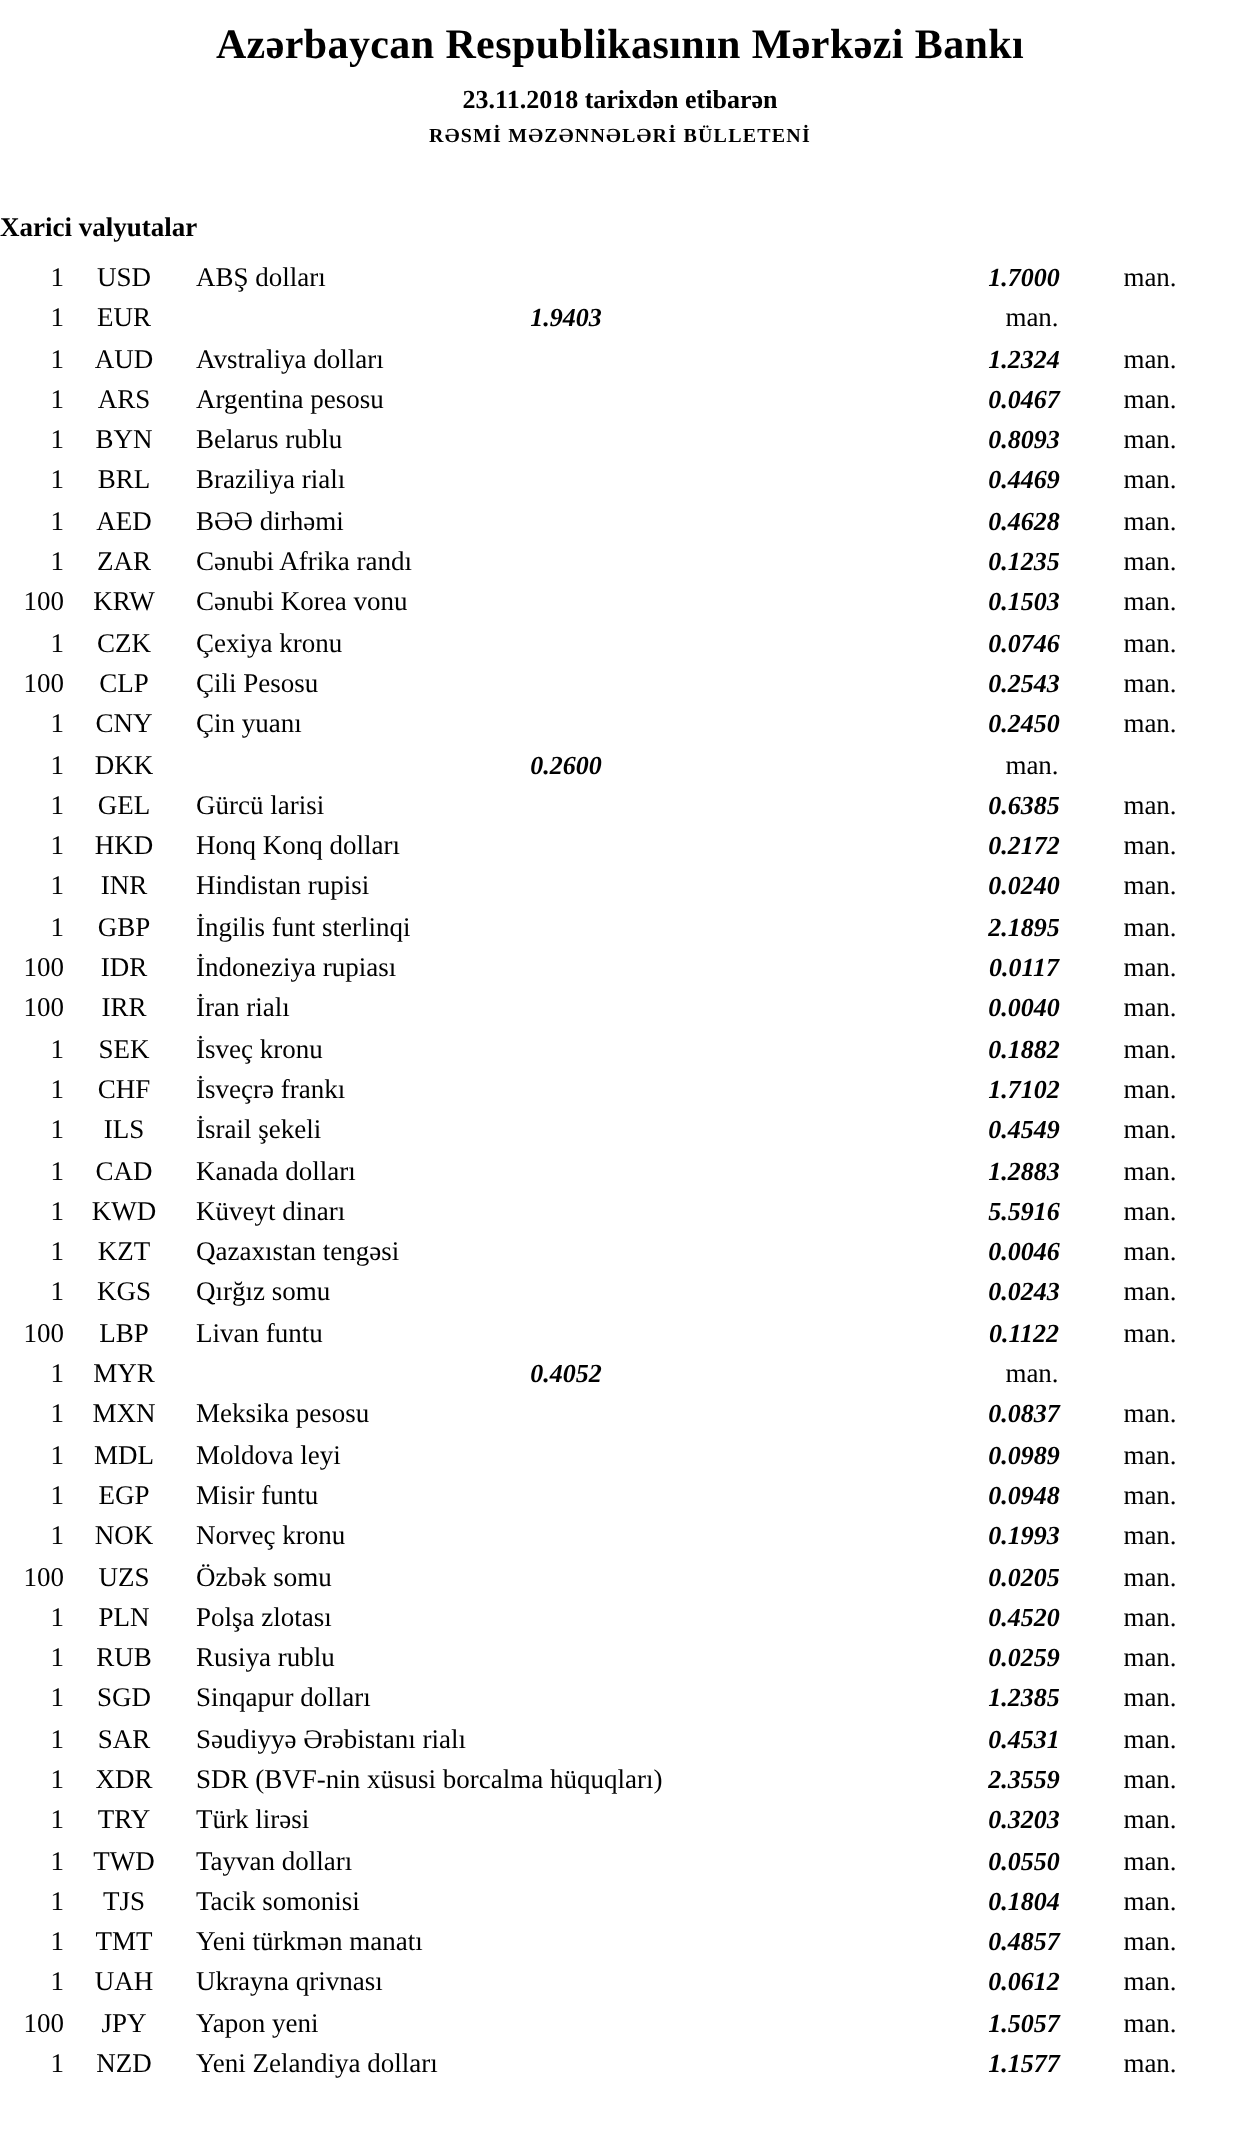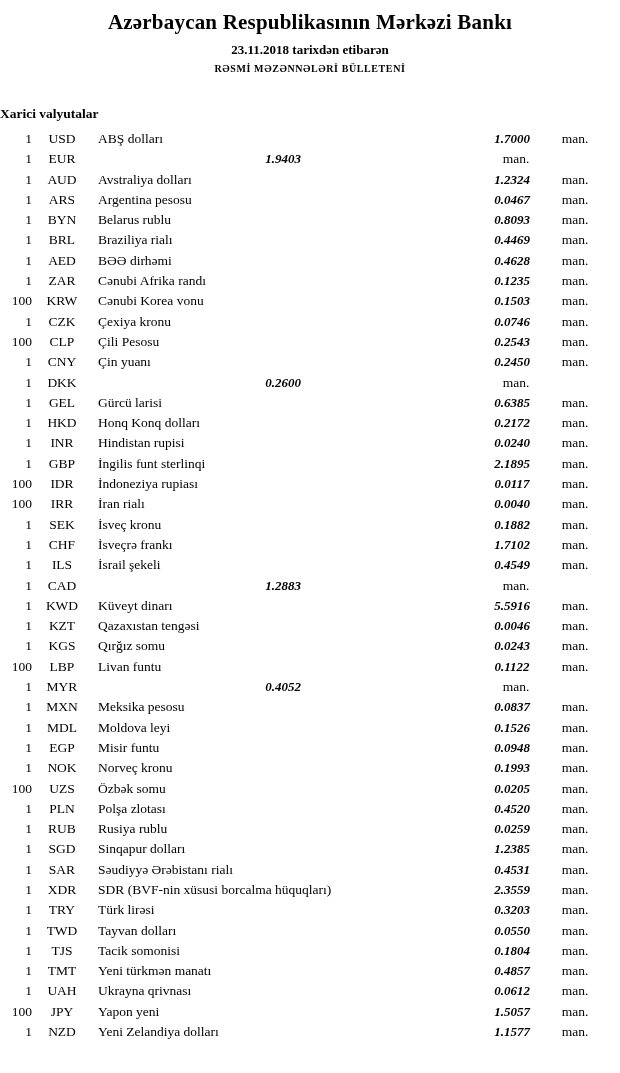--- a/index.html
+++ b/index.html
@@ -256,20 +256,21 @@
         <span class="qty">1</span>
         <span class="code">ILS</span>
         <span class="name">İsrail şekeli</span>
         <span class="rate">0.4549</span>
         <span class="unit">man.</span>
       </div>
 
       <div class="row">
         <span class="qty">1</span>
         <span class="code">CAD</span>
+        <span class="name">Kanada dolları</span>
         <span class="rate">1.2883</span>
         <span class="unit">man.</span>
       </div>
 
       <div class="row">
         <span class="qty">1</span>
         <span class="code">KWD</span>
         <span class="name">Küveyt dinarı</span>
         <span class="rate">5.5916</span>
         <span class="unit">man.</span>
@@ -311,21 +312,21 @@
         <span class="code">MXN</span>
         <span class="name">Meksika pesosu</span>
         <span class="rate">0.0837</span>
         <span class="unit">man.</span>
       </div>
 
       <div class="row">
         <span class="qty">1</span>
         <span class="code">MDL</span>
         <span class="name">Moldova leyi</span>
-        <span class="rate">0.1526</span>
+        <span class="rate">0.0989</span>
         <span class="unit">man.</span>
       </div>
 
       <div class="row">
         <span class="qty">1</span>
         <span class="code">EGP</span>
         <span class="name">Misir funtu</span>
         <span class="rate">0.0948</span>
         <span class="unit">man.</span>
       </div>

